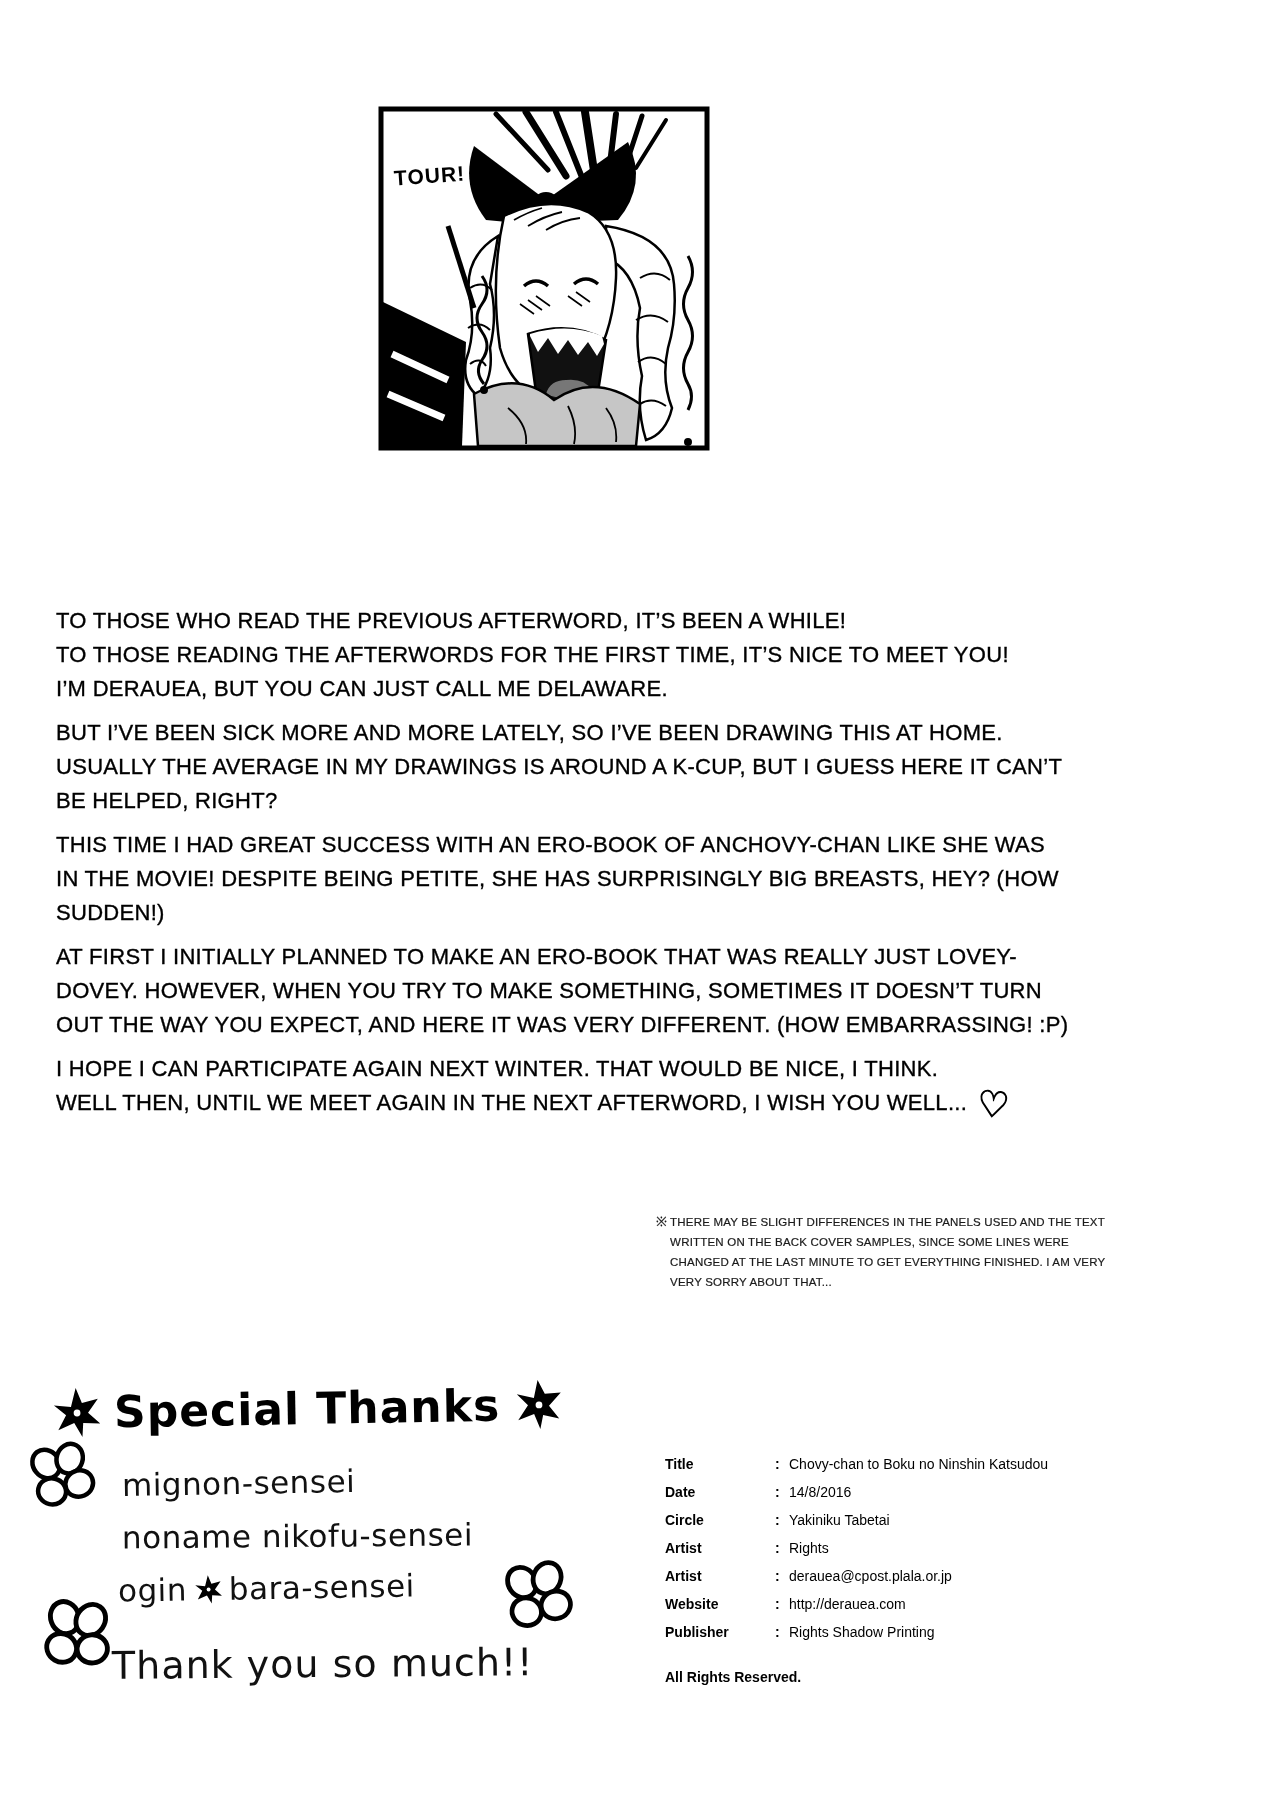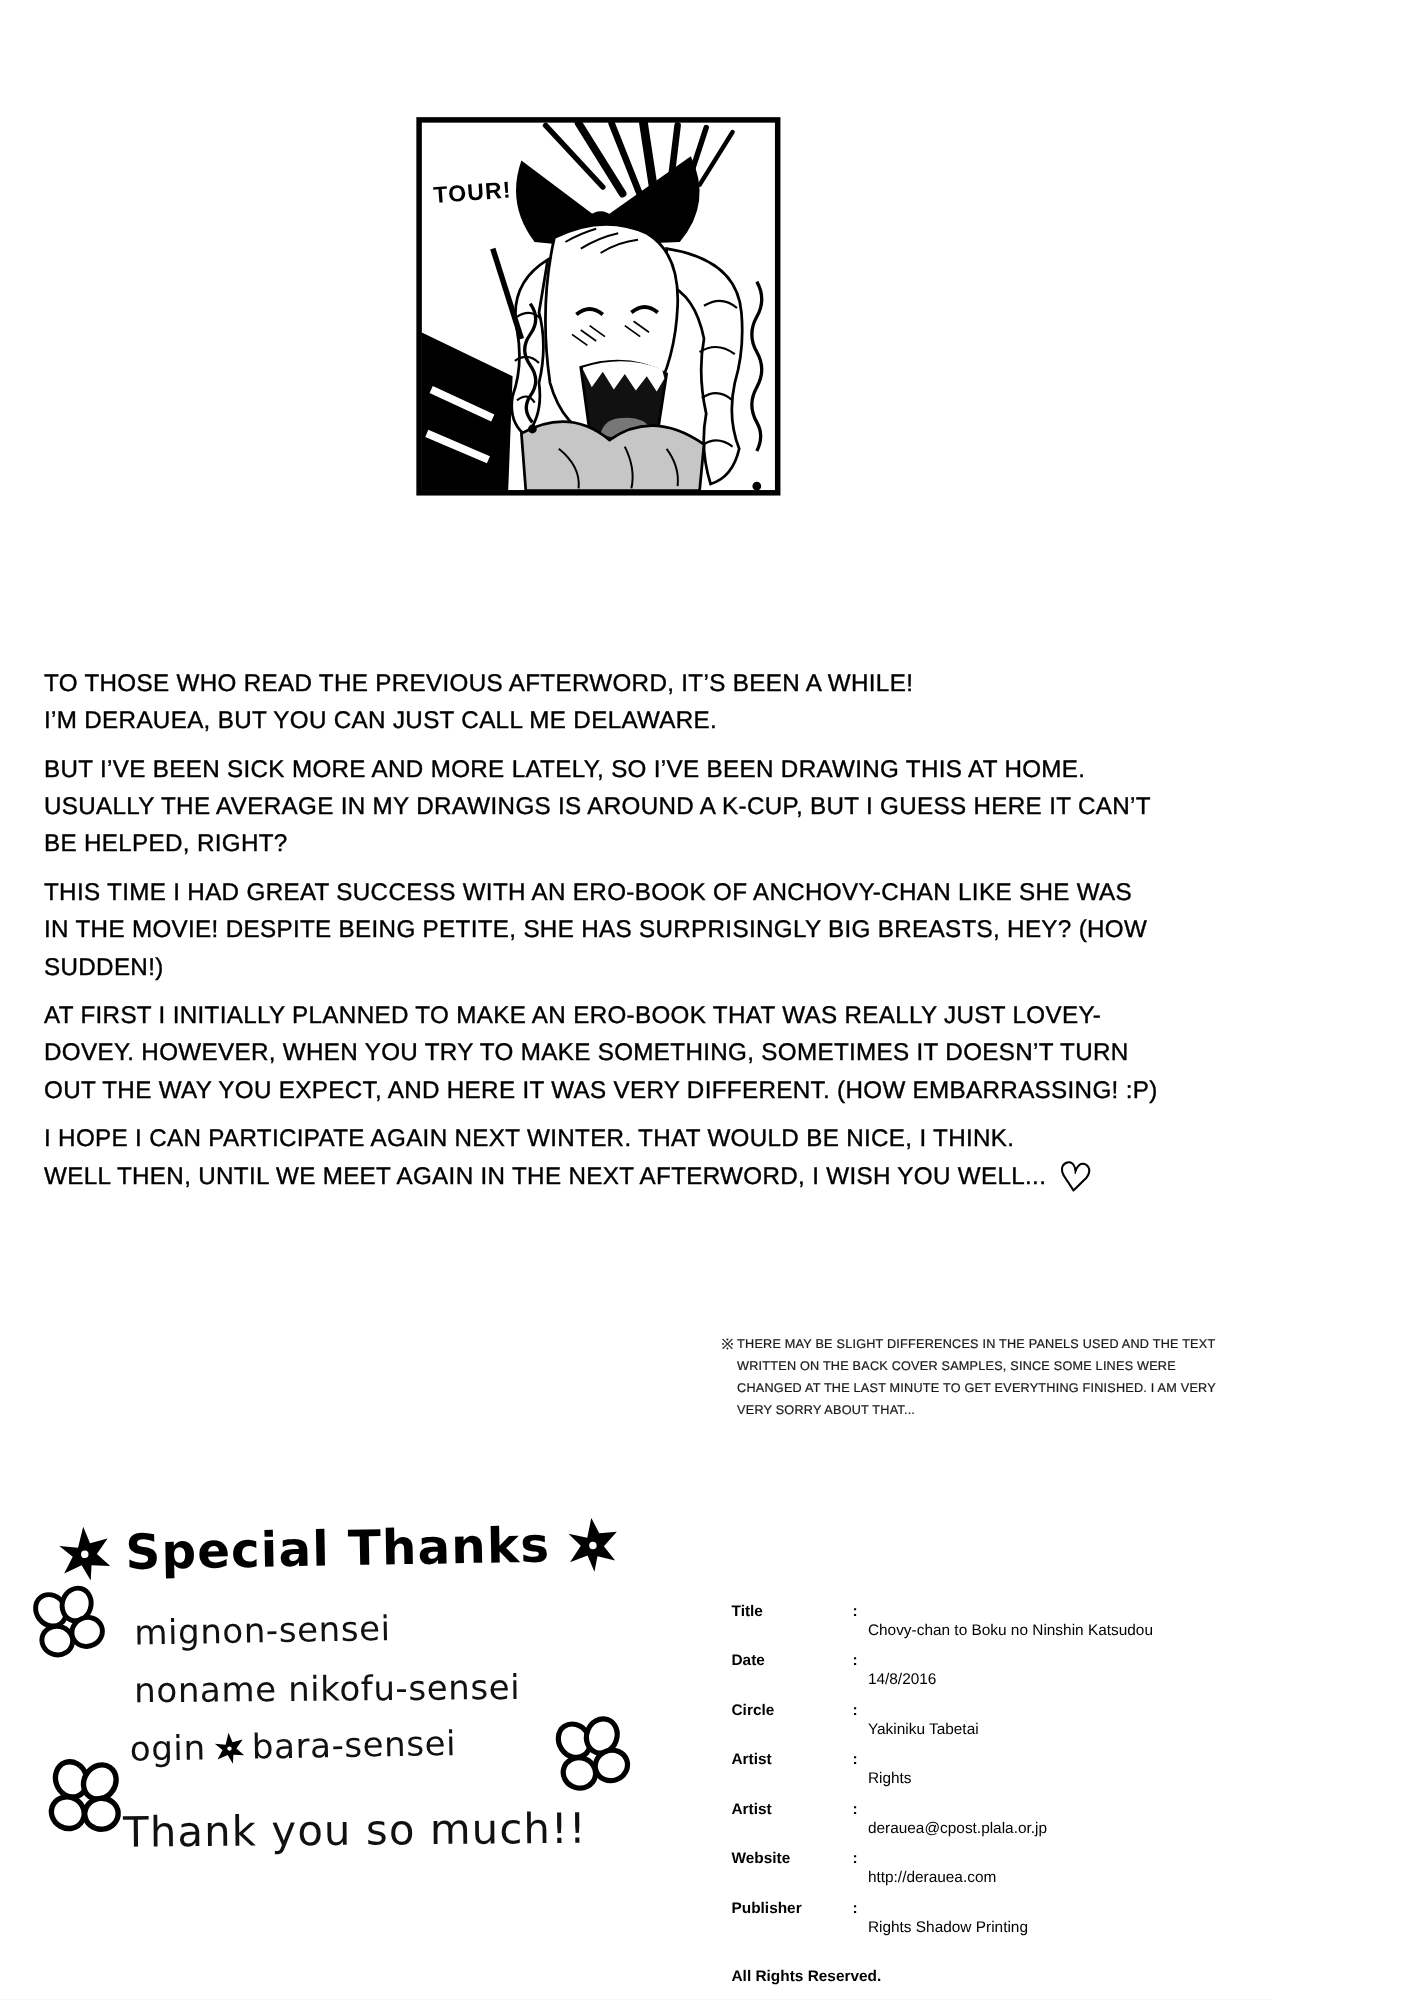--- a/index.html
+++ b/index.html
@@ -7,21 +7,21 @@
         font-family:"Liberation Sans",sans-serif;overflow:hidden;margin:0 auto;}
 
   
   .panel{position:absolute;left:378px;top:106px;width:332px;height:345px;}
   .panel svg{display:block;width:100%;height:100%;}
   .panel-sfx{position:absolute;left:16px;top:58px;font-size:21px;letter-spacing:1px;
              font-weight:bold;transform:rotate(-4deg);
              font-family:"Liberation Sans",sans-serif;}
 
   
-  .afterword{position:absolute;left:40px;top:604px;width:1015px;
+  .afterword{position:absolute;left:56px;top:604px;width:1015px;
              font-size:22px;line-height:34px;letter-spacing:.3px;
              -webkit-text-stroke:.35px #000;}
   .para{margin:0 0 10px 0;}
   .tline{white-space:nowrap;}
   .heart{font-size:36px;vertical-align:-7px;margin-left:10px;-webkit-text-stroke:1px #000;
          display:inline-block;transform:rotate(6deg);}
 
   
   .disclaimer{position:absolute;left:656px;top:1212px;width:420px;display:flex;
               font-size:11.5px;line-height:20px;letter-spacing:.2px;color:#1a1a1a;
@@ -45,21 +45,21 @@
   .flower svg{display:block;width:100%;height:100%;}
   .flower-1{left:26px;top:1440px;width:70px;height:72px;transform:rotate(-8deg);}
   .flower-2{left:38px;top:1596px;width:76px;height:78px;transform:rotate(10deg);}
   .flower-3{left:500px;top:1558px;width:74px;height:76px;transform:rotate(-5deg);}
 
   
   .credits{position:absolute;left:665px;top:1450px;width:560px;font-size:14px;line-height:28px;}
   .credit-row{display:flex;}
   .c-label{width:110px;font-weight:bold;flex:0 0 auto;}
   .c-colon{width:14px;font-weight:bold;flex:0 0 auto;}
-  .c-value{white-space:nowrap;margin-top:17px;}
+  .c-value{white-space:nowrap;}
   .rights{margin-top:17px;font-weight:bold;}
 </style>
 </head>
 <body>
 
 <div class="page">
 
   <div class="panel">
     <svg viewBox="0 0 332 345">
       <rect x="3" y="3" width="326" height="339" fill="#fff" stroke="#000" stroke-width="5"></rect>
@@ -120,20 +120,21 @@
         <circle cx="106" cy="284" r="2.5" fill="#000"></circle>
         <circle cx="310" cy="336" r="2.5" fill="#000"></circle>
       </g>
     </svg>
     <div class="panel-sfx">TOUR!</div>
   </div>
 
   <div class="afterword">
     <div class="para">
       <div class="tline">TO THOSE WHO READ THE PREVIOUS AFTERWORD, IT’S BEEN A WHILE!</div>
+      <div class="tline">TO THOSE READING THE AFTERWORDS FOR THE FIRST TIME, IT’S NICE TO MEET YOU!</div>
       <div class="tline">I’M DERAUEA, BUT YOU CAN JUST CALL ME DELAWARE.</div>
     </div>
     <div class="para">
       <div class="tline">BUT I’VE BEEN SICK MORE AND MORE LATELY, SO I’VE BEEN DRAWING THIS AT HOME.</div>
       <div class="tline">USUALLY THE AVERAGE IN MY DRAWINGS IS AROUND A K-CUP, BUT I GUESS HERE IT CAN’T</div>
       <div class="tline">BE HELPED, RIGHT?</div>
     </div>
     <div class="para">
       <div class="tline">THIS TIME I HAD GREAT SUCCESS WITH AN ERO-BOOK OF ANCHOVY-CHAN LIKE SHE WAS</div>
       <div class="tline">IN THE MOVIE! DESPITE BEING PETITE, SHE HAS SURPRISINGLY BIG BREASTS, HEY? (HOW</div>

